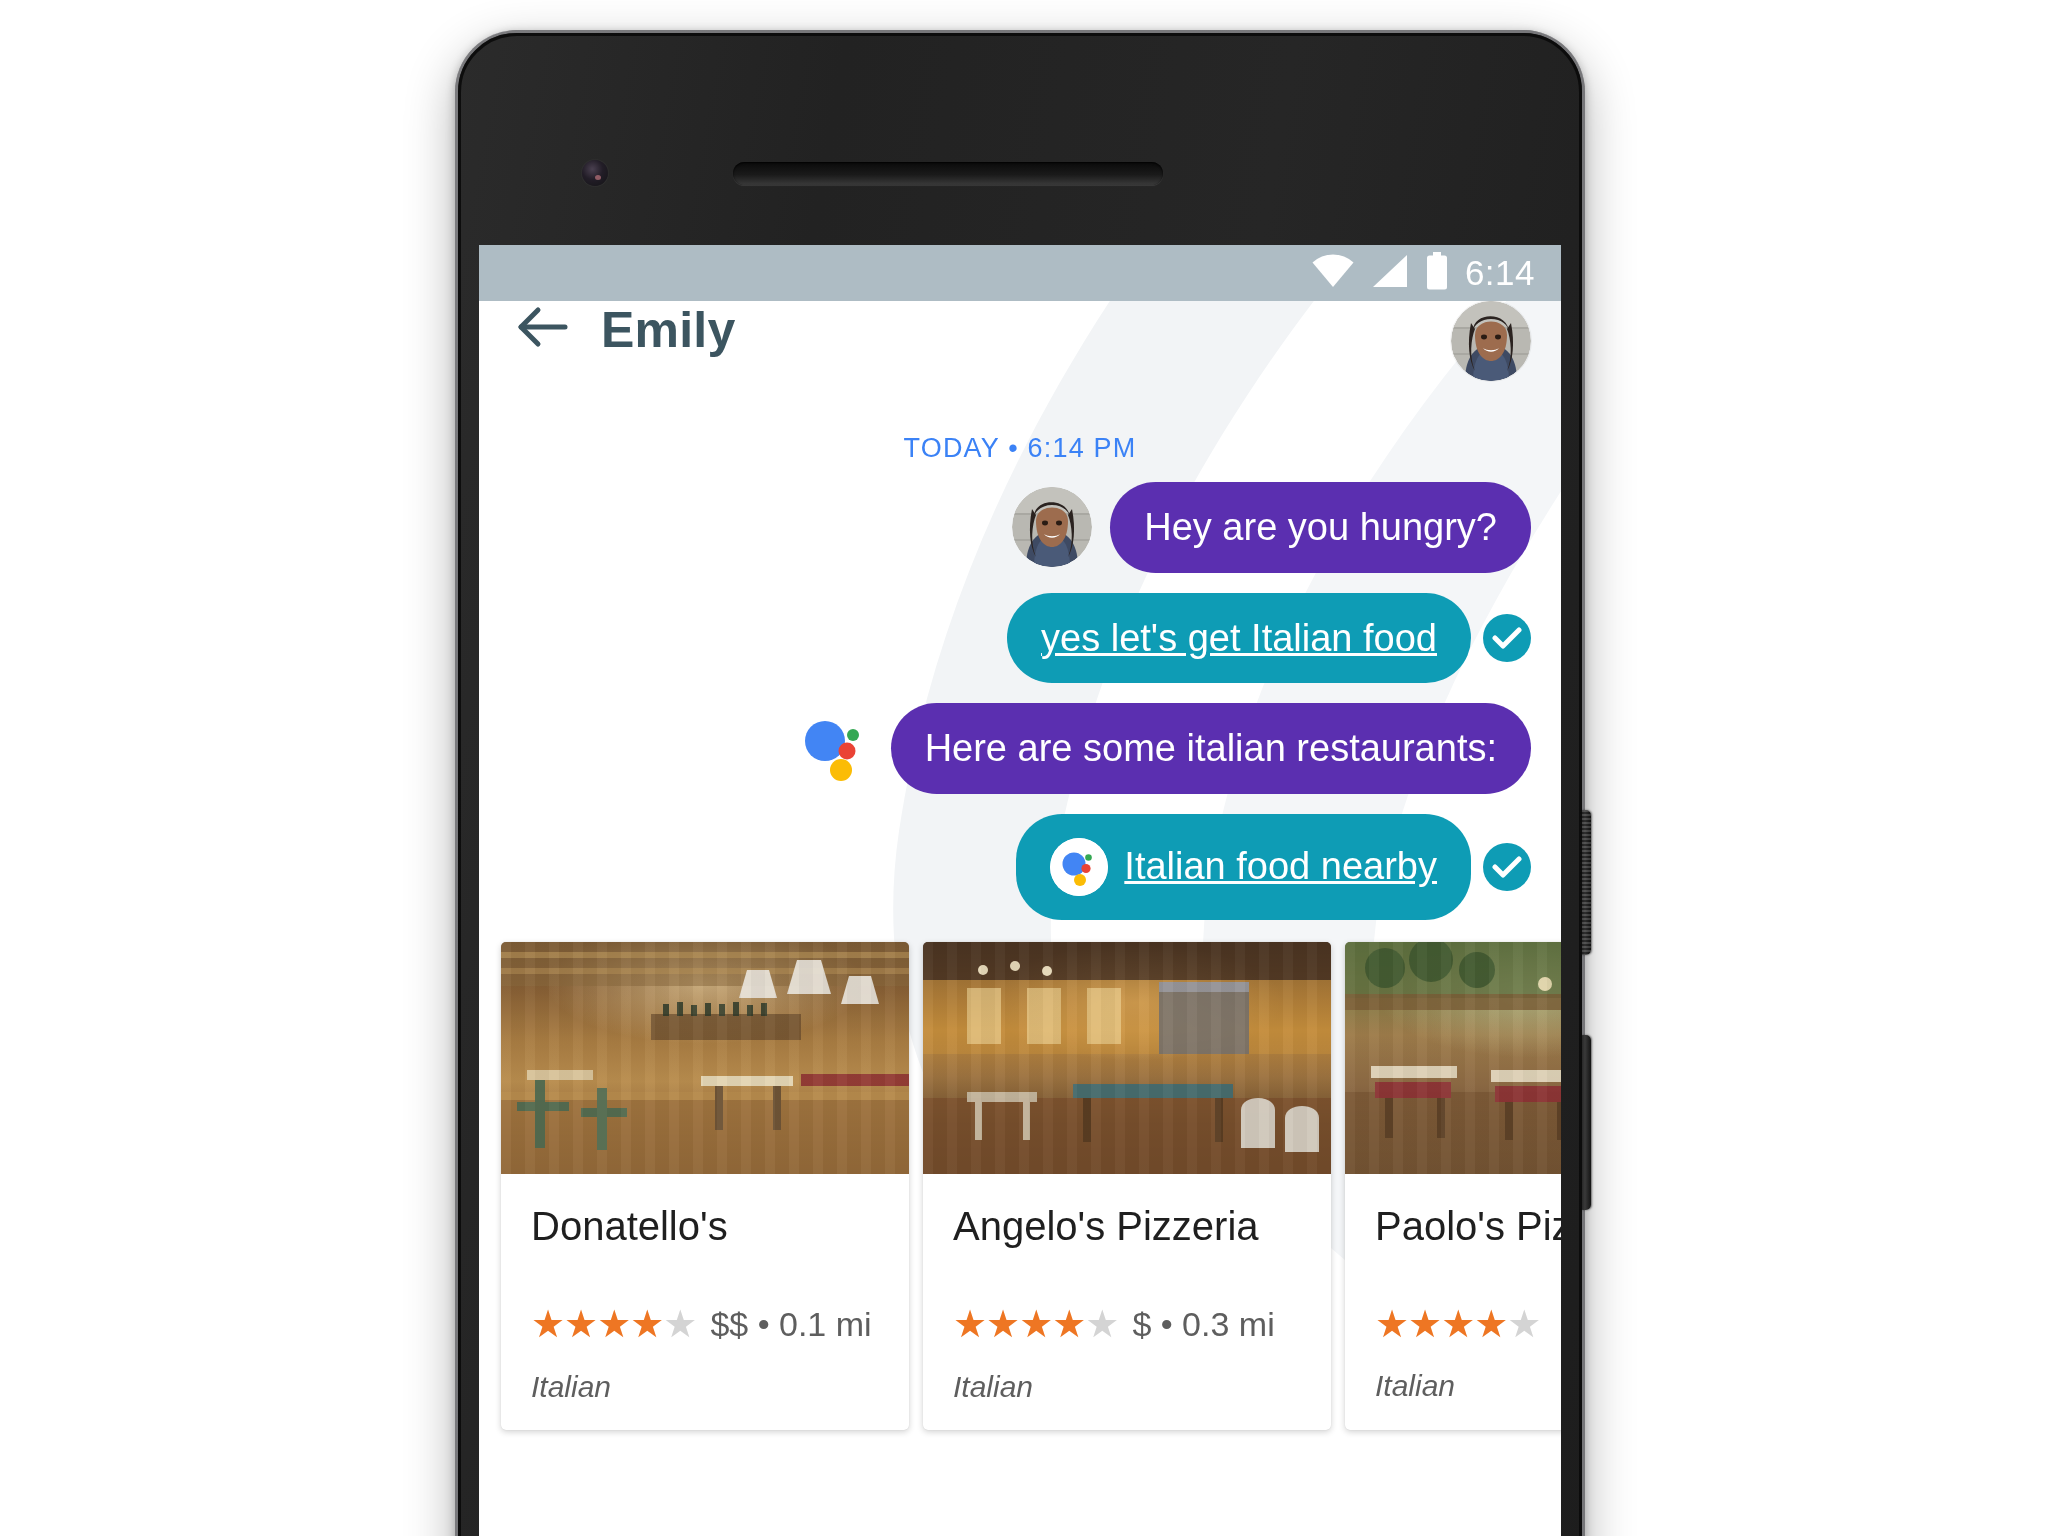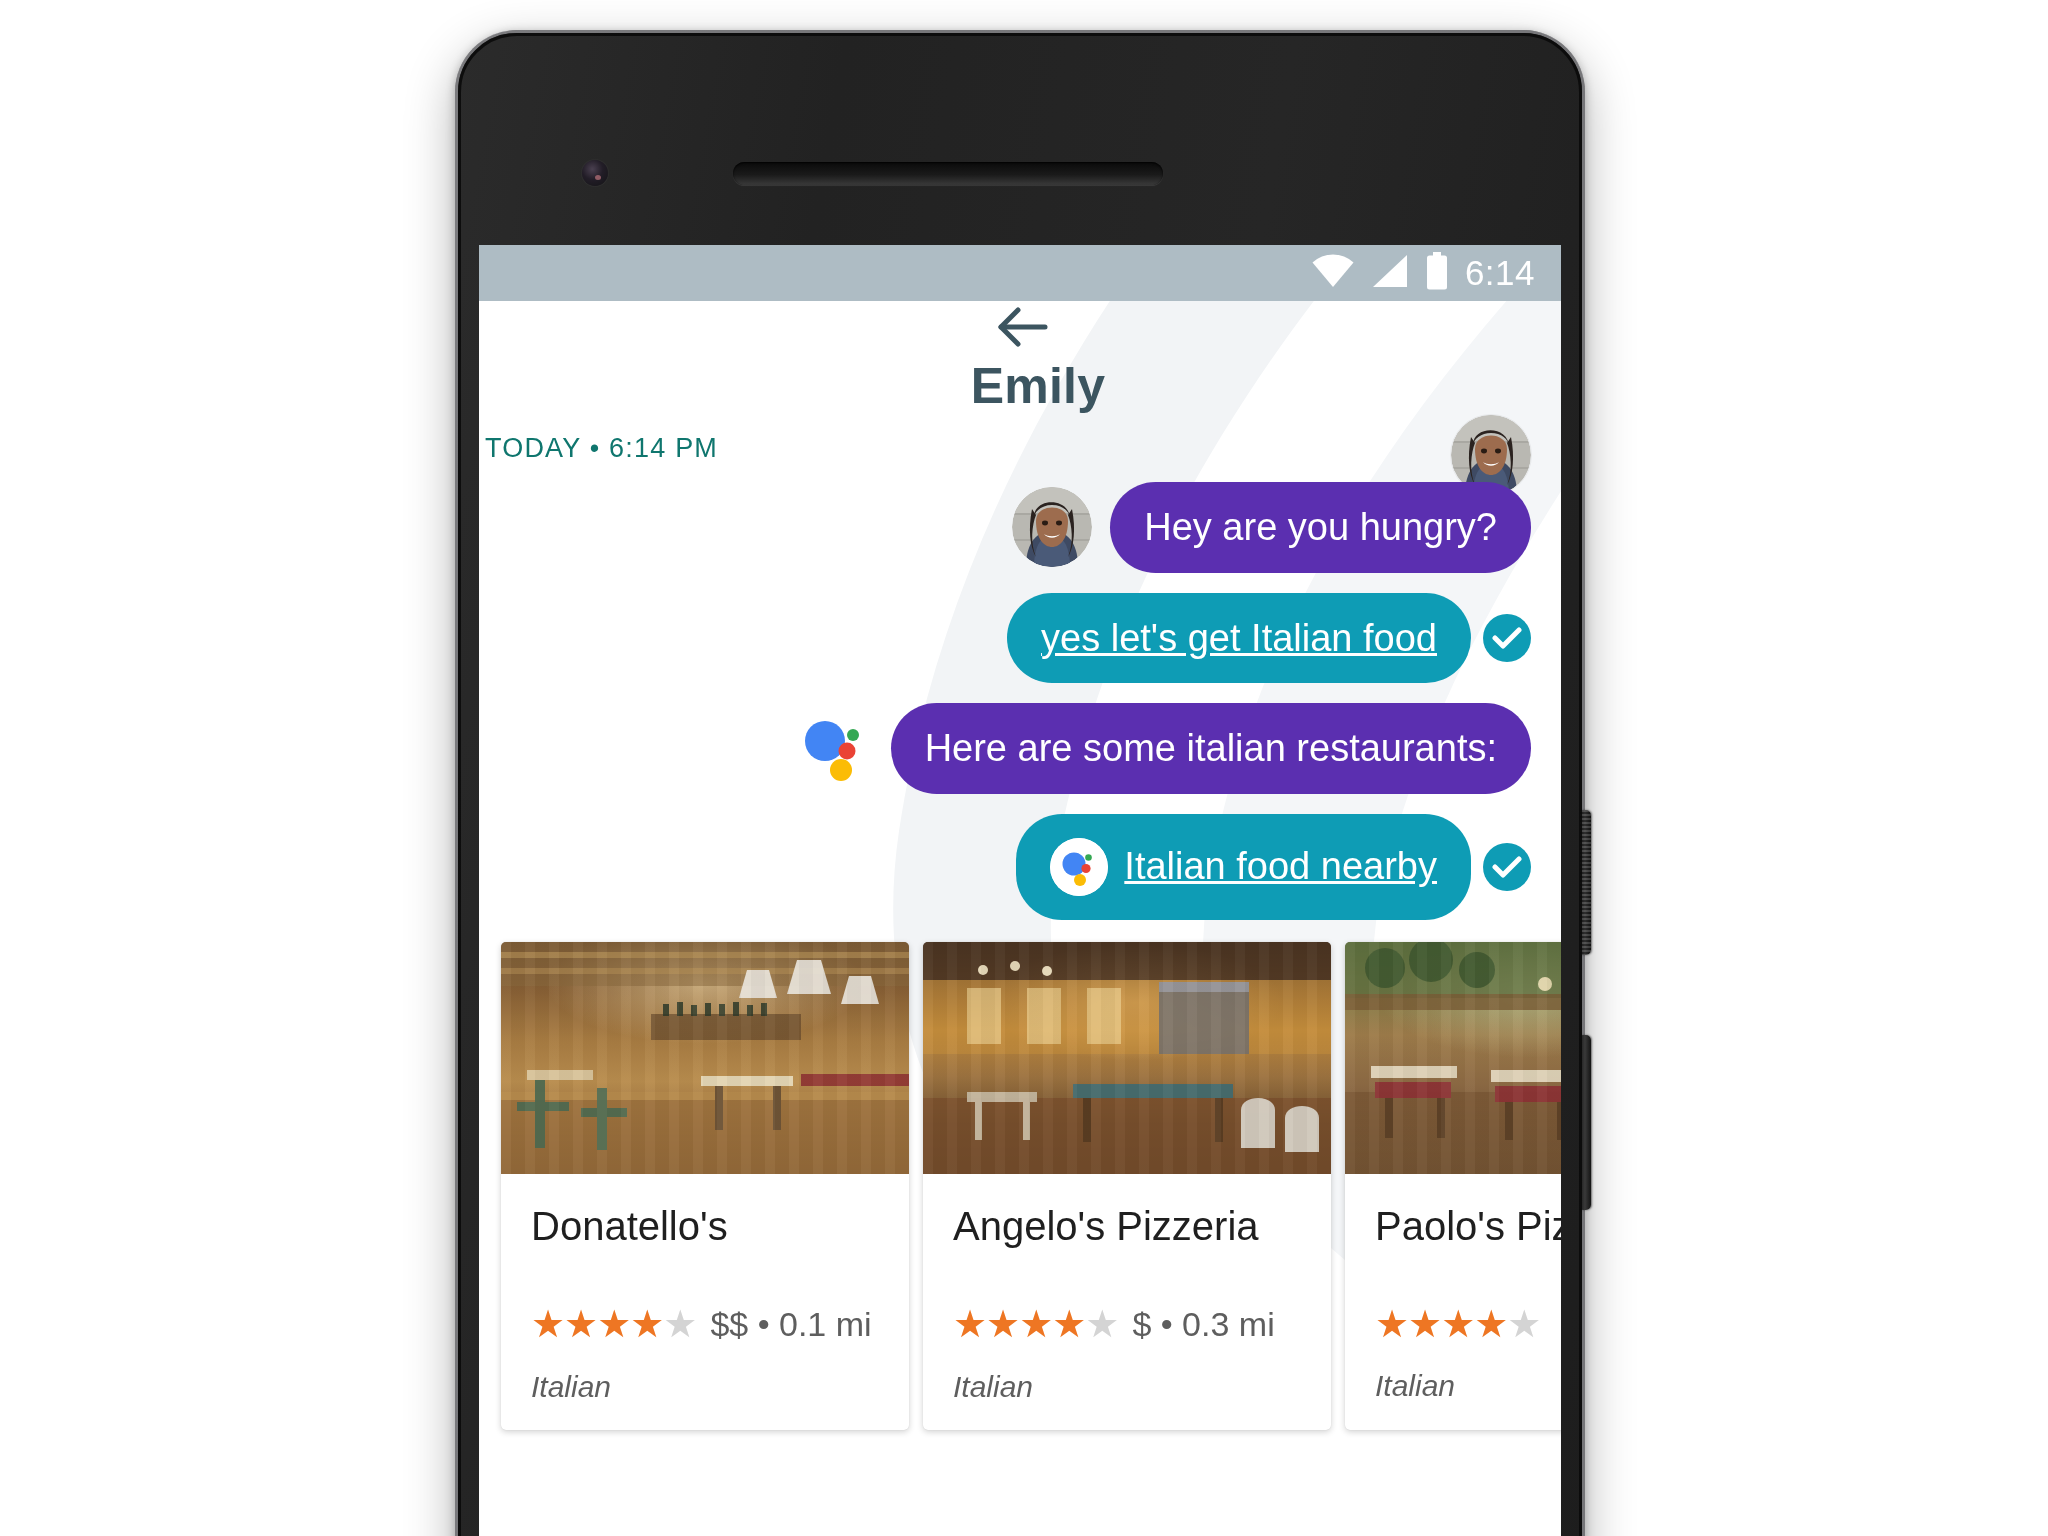--- a/index.html
+++ b/index.html
@@ -156,24 +156,22 @@
     opacity: 1;
     z-index: 0;
   }
 
   
   #app-bar {
     position: relative;
     z-index: 2;
     height: 120px;
     display: flex;
-    align-items: center;
     padding: 0 30px 0 36px;
     box-sizing: border-box;
-    flex-direction: column;
   }
   #back-button {
     width: 56px;
     height: 56px;
     display: flex;
     align-items: center;
     justify-content: center;
     flex: none;
     cursor: pointer;
   }
@@ -192,26 +190,26 @@
     border-radius: 50%;
     overflow: hidden;
     flex: none;
     box-shadow: 0 0 0 1px rgba(0,0,0,0.05);
   }
 
   
   #day-divider {
     position: relative;
     z-index: 2;
-    color: #0f766e;
+    text-align: center;
+    color: #3b82f6;
     font-size: 27px;
     letter-spacing: 1.2px;
     padding-top: 12px;
     padding-bottom: 18px;
-    margin-left: 6px;
   }
 
   
   #messages {
     position: relative;
     z-index: 2;
     padding: 0 30px 0 22px;
   }
   .msg-row {
     display: flex;

